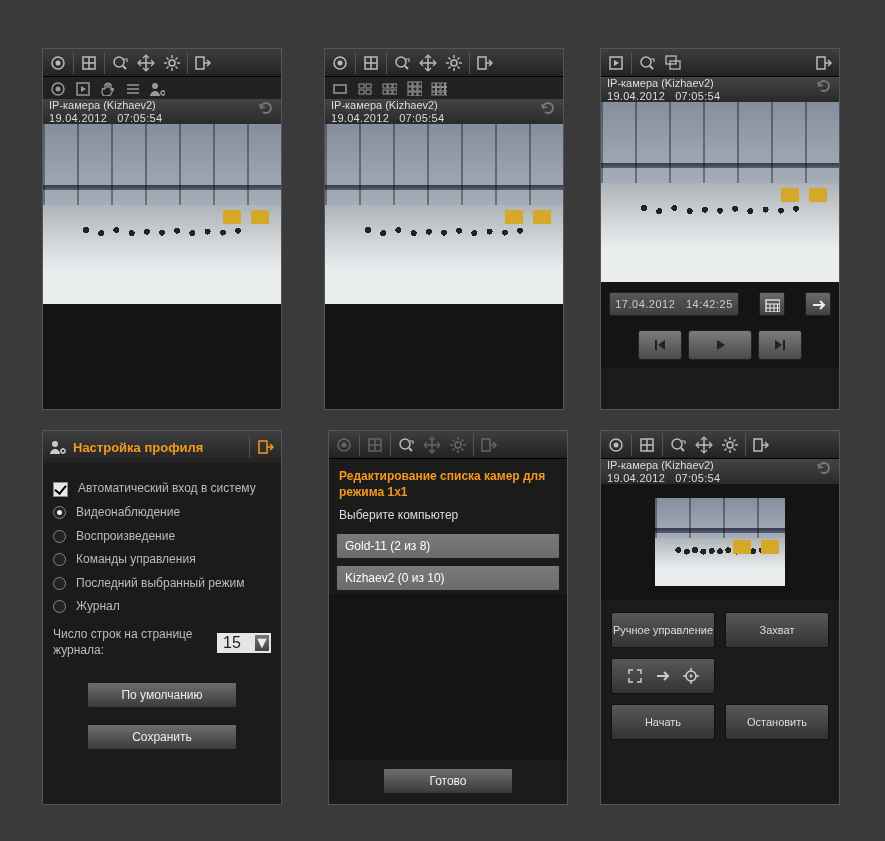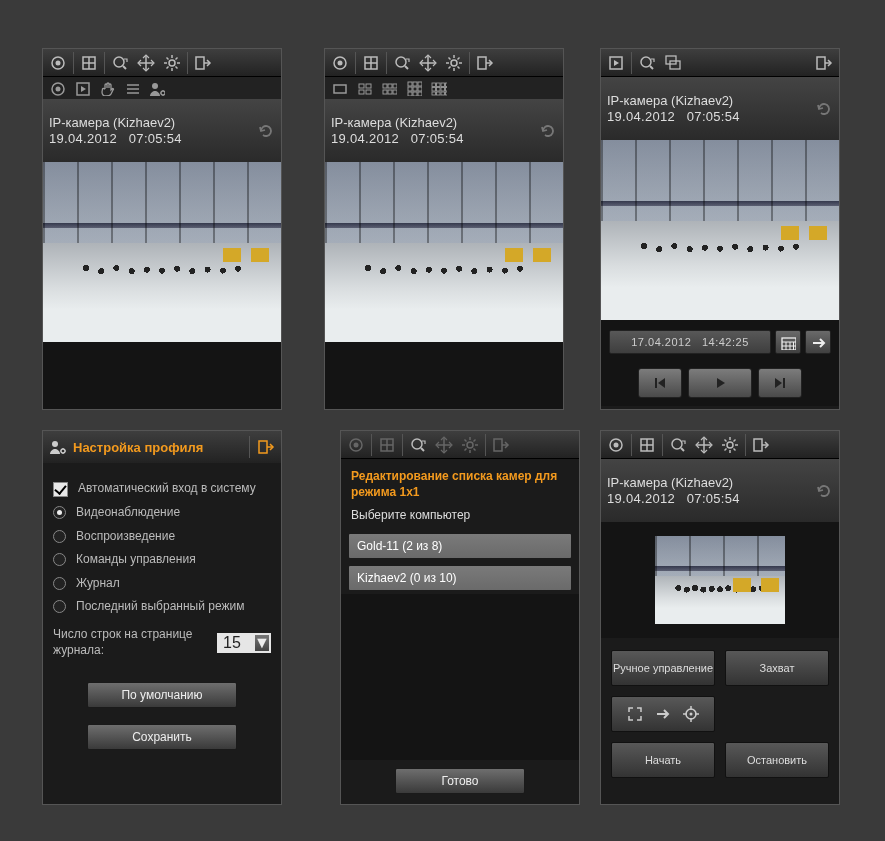--- a/index.html
+++ b/index.html
@@ -19,22 +19,22 @@
     width:24px; height:22px; display:flex; align-items:center; justify-content:center;
     cursor:pointer; color:#bbb;
   }
   .toolbar .spacer { flex:1; }
   .sep { width:1px; height:22px; background:#111; border-right:1px solid #555; margin:0 1px; }
 
   .sub-toolbar { height:22px; background:#222; display:flex; align-items:center; padding:0 3px; gap:3px; }
   .sub-toolbar .mini { width:22px; height:18px; display:flex; align-items:center; justify-content:center; color:#999; cursor:pointer; }
 
   .cam-header {
-    background:linear-gradient(#444,#2a2a2a); padding:16px 6px; display:flex; justify-content:space-between; align-items:center;
-    font-size:13px; color:#ddd;
+    background:linear-gradient(#444,#2a2a2a); padding:0 6px; display:flex; justify-content:space-between; align-items:flex-start;
+    font-size:11px; color:#ddd;
   }
   .cam-header .title { display:block; }
   .cam-header .dt { display:block; margin-top:1px; letter-spacing:0.3px; }
   .refresh-ico { width:18px; height:18px; color:#777; }
 
   .cam-img {
     width:100%; height:180px; background:#556; position:relative; overflow:hidden;
   }
   .cam-img-sm { width:130px; height:88px; margin:12px auto; background:#556; position:relative; overflow:hidden; }
 
@@ -66,21 +66,21 @@
       radial-gradient(circle at 66% 60%, #222 3px, transparent 3px),
       radial-gradient(circle at 74% 55%, #222 3px, transparent 3px),
       radial-gradient(circle at 82% 58%, #222 3px, transparent 3px),
       radial-gradient(circle at 90% 52%, #222 3px, transparent 3px);
   }
   .scene .yellow { position:absolute; right:5%; top:48%; width:18px; height:14px; background:#d4a828; box-shadow:-28px 0 0 #d4a828; }
 
   .dark-area { flex:1; background:#141414; }
 
   
-  .time-row { padding:6px 8px; display:flex; gap:4px; align-items:center; }
+  .time-row { padding:6px 8px; display:flex; gap:20px; align-items:center; }
   .time-box { flex:1; height:24px; background:linear-gradient(#585858,#3e3e3e); border:1px solid #222; border-radius:2px; color:#ccc; font-size:11px; display:flex; align-items:center; justify-content:center; letter-spacing:0.5px;}
   .cal-btn, .go-btn { width:26px; height:24px; background:linear-gradient(#6a6a6a,#404040); border:1px solid #222; border-radius:2px; display:flex; align-items:center; justify-content:center; color:#eee; cursor:pointer;}
 
   .play-row { padding:8px; display:flex; gap:6px; justify-content:center; }
   .play-btn { width:44px; height:30px; background:linear-gradient(#7c7c7c,#4a4a4a); border:1px solid #222; border-radius:3px; display:flex; align-items:center; justify-content:center; color:#222; cursor:pointer;}
   .play-btn.wide{ width:64px; }
 
   
   .profile-head { height:32px; background:linear-gradient(#3e3e3e,#222); display:flex; align-items:center; padding:0 6px; gap:6px; color:#f39a1e; font-weight:bold; font-size:13px; }
   .profile-head .spacer{flex:1;}
@@ -543,40 +543,40 @@
     <div class="radio-row">
       <div class="radio"></div>
       <div class="label">Воспроизведение</div>
     </div>
     <div class="radio-row">
       <div class="radio"></div>
       <div class="label">Команды управления</div>
     </div>
     <div class="radio-row">
       <div class="radio"></div>
-      <div class="label">Журнал</div>
+      <div class="label">Последний выбранный режим</div>
     </div>
     <div class="radio-row">
       <div class="radio"></div>
-      <div class="label">Последний выбранный режим</div>
+      <div class="label">Журнал</div>
     </div>
     <div class="sel-row">
       <div class="label" style="flex:1">Число строк на странице журнала:</div>
       <div class="select">
         <span>15</span>
         <span class="caret">▼</span>
       </div>
     </div>
     <div style="height:4px"></div>
     <div class="big-btn">По умолчанию</div>
     <div class="big-btn">Сохранить</div>
   </div>
 </div>
 
-<div class="panel" style="left:340px; top:430px; height:375px;">
+<div class="panel" style="left:328px; top:430px; height:375px;">
   <div class="toolbar">
     <div class="icon-btn dim">
         <svg width="18" height="18">
           <use href="#i-record"></use>
         </svg>
       </div>
     <div class="sep"></div>
     <div class="icon-btn dim">
         <svg width="18" height="18">
           <use href="#i-grid"></use>

